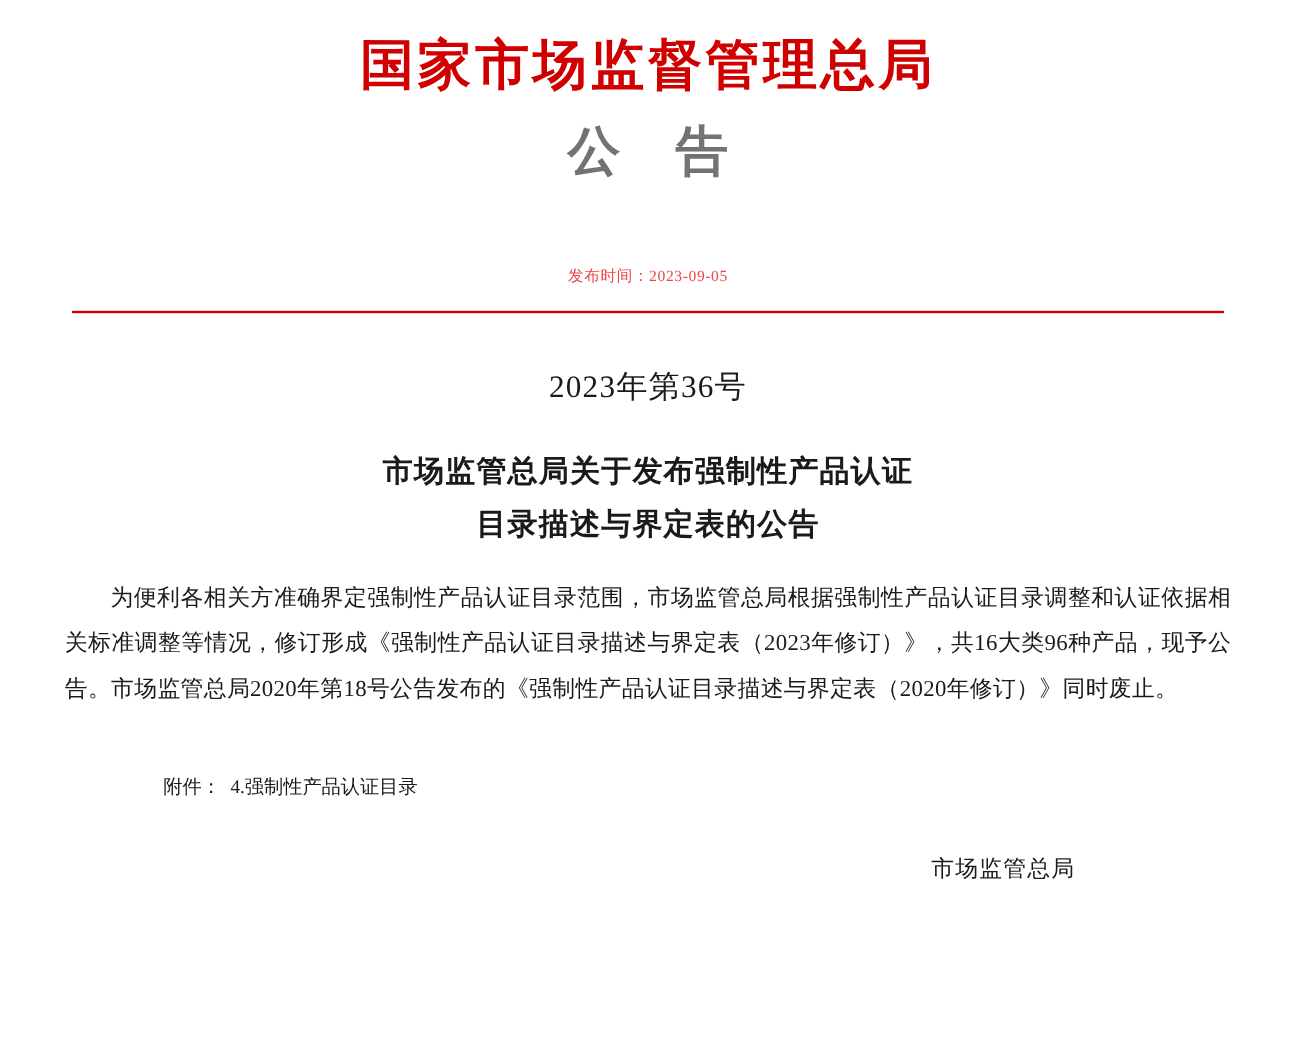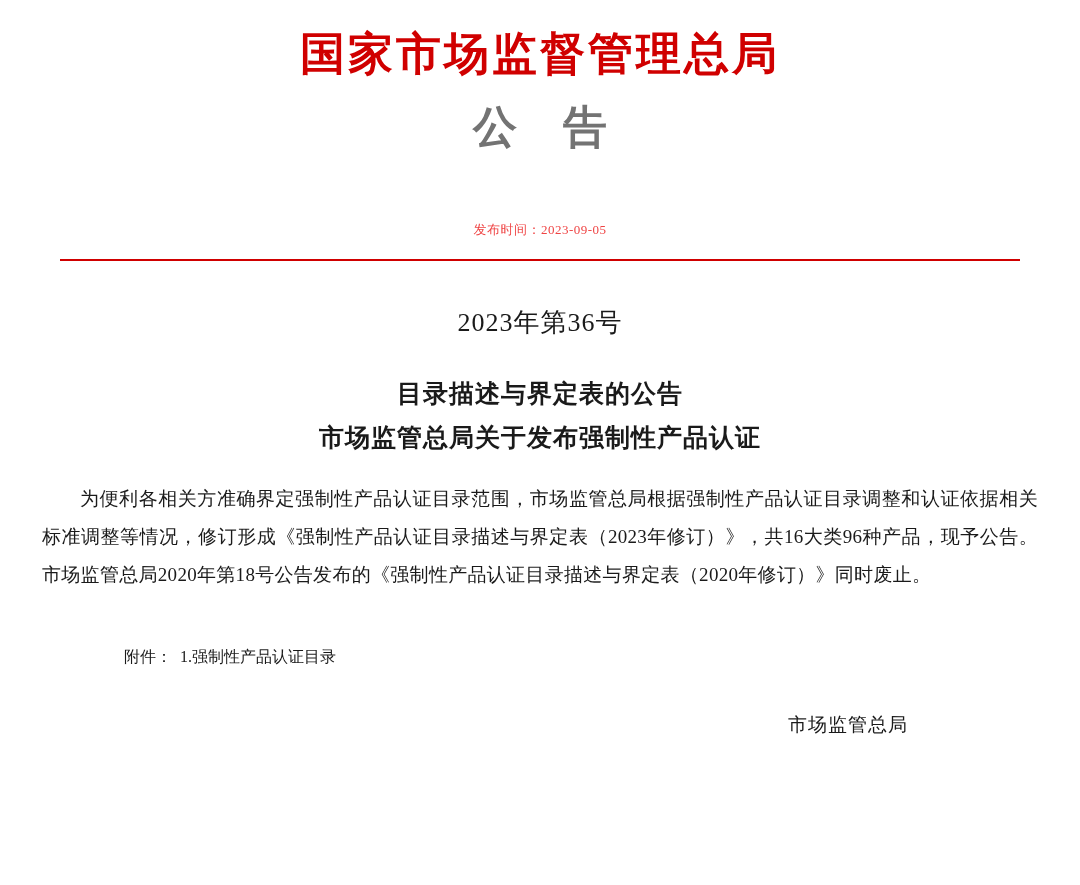--- a/index.html
+++ b/index.html
@@ -12,21 +12,21 @@
     height: 885px;
     font-family: "Liberation Serif", "DejaVu Serif", serif;
     color: #1a1a1a;
     position: relative;
     overflow: hidden;
   }
   .page {
     width: 1080px;
     height: 758px;
     box-sizing: border-box;
-    padding: 0 32px;
+    padding: 0 44px;
     position: relative;
   }
   .masthead {
     text-align: center;
     padding-top: 26px;
   }
   .org-title {
     color: #d00000;
     font-family: "Liberation Serif", "DejaVu Serif", serif;
     font-weight: bold;
@@ -127,32 +127,32 @@
     <div class="doc-kind">公告</div>
   </div>
 
   <div class="publish-line">发布时间：2023-09-05</div>
 
   <hr class="red-rule">
 
   <div class="doc-number">2023年第36号</div>
 
   <div class="doc-title">
+    <div>市场监管总局关于发布强制性产品认证</div>
     <div>目录描述与界定表的公告</div>
-    <div>市场监管总局关于发布强制性产品认证</div>
   </div>
 
   <div class="body-text">为便利各相关方准确界定强制性产品认证目录范围，市场监管总局根据强制性产品认证目录调整和认证依据相关标准调整等情况，修订形成《强制性产品认证目录描述与界定表（2023年修订）》，共16大类96种产品，现予公告。市场监管总局2020年第18号公告发布的《强制性产品认证目录描述与界定表（2020年修订）》同时废止。</div>
 
   <div class="attachments">
     <div class="attach-row">
       <span class="attach-label">附件：</span>
       <div class="attach-list">
         <div>
-          <span class="attach-item-plain">1.强制性产品认证目录</span>
+          <span class="attach-item-plain">4.强制性产品认证目录</span>
         </div>
       </div>
     </div>
   </div>
 
   <div class="signature">
     <div>市场监管总局</div>
   </div>
 
 </div>

